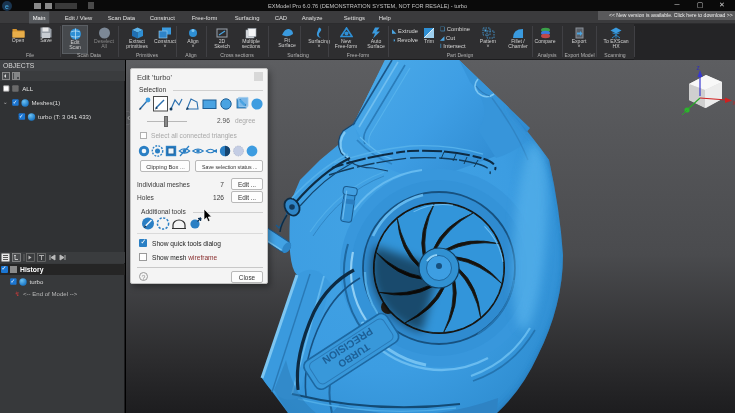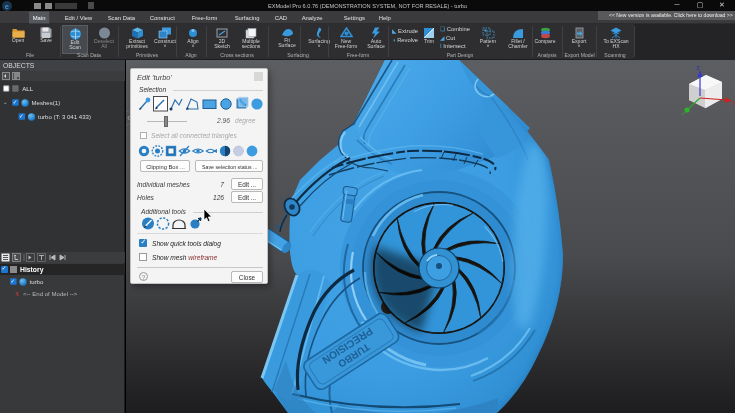--- a/index.html
+++ b/index.html
@@ -35,21 +35,21 @@
 .cbx.on{background:#1b76d2;}
 .cbx.on:after{content:"✓";color:#fff;font-size:6px;position:absolute;left:0.5px;top:-2px;}
 .cbx.off{background:#fff;border:1px solid #999;}
 .sphere{position:absolute;width:8px;height:8px;border-radius:50%;background:radial-gradient(circle at 35% 30%,#6cc0f0,#1d7ac8 70%);}
 
 #viewport{left:126px;top:60px;width:609px;height:353px;background:linear-gradient(#5d5e61 0%,#4a4b4e 55%,#2c2c2e 85%,#1d1d1f 100%);}
 
 #dlg{left:130px;top:68px;width:138px;height:216px;background:#f4f4f4;border:1px solid #c0c0c0;border-radius:2px;box-shadow:2px 3px 6px rgba(0,0,0,0.35);font-size:7px;color:#333;}
 .dbtn{position:absolute;background:#fdfdfd;border:1px solid #b9b9b9;border-radius:2px;font-size:6.4px;color:#333;text-align:center;white-space:nowrap;}
 .grpline{position:absolute;height:1px;background:#d0d0d0;}
-.dlbl{position:absolute;font-size:6.6px;color:#3a3a3a;white-space:nowrap;transform-origin:left center;font-style:italic;}
+.dlbl{position:absolute;font-size:6.6px;color:#3a3a3a;white-space:nowrap;transform-origin:left center;}
 </style>
 </head>
 <body>
 <div id="app">
 
   <div class="abs" id="viewport"></div>
 
   <div class="abs" id="titlebar"></div>
   <div class="abs" id="title-text">EXModel Pro 6.0.76 (DEMONSTRATION SYSTEM, NOT FOR RESALE) - turbo</div>
   <div class="abs winbtn" style="left:670px;">─</div>

